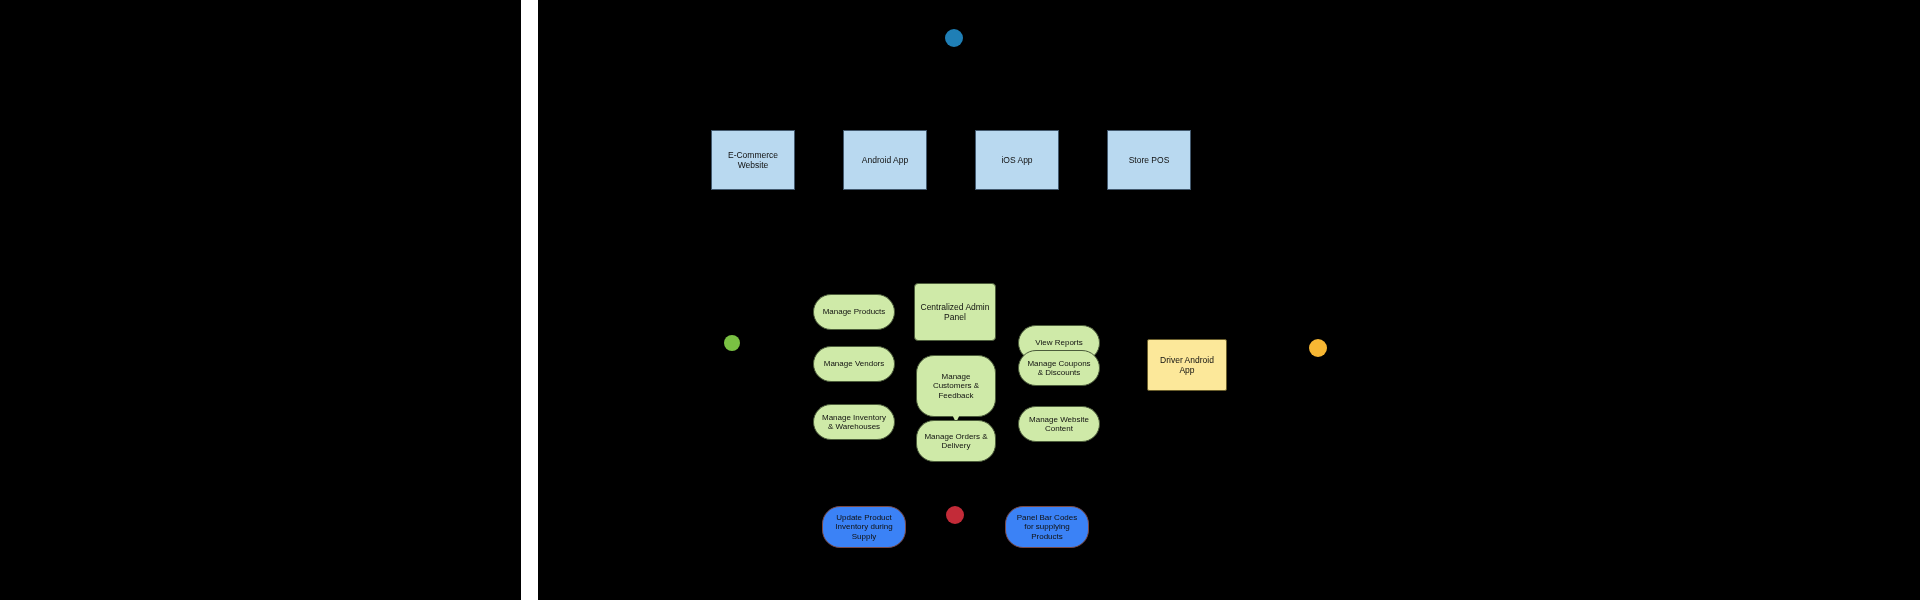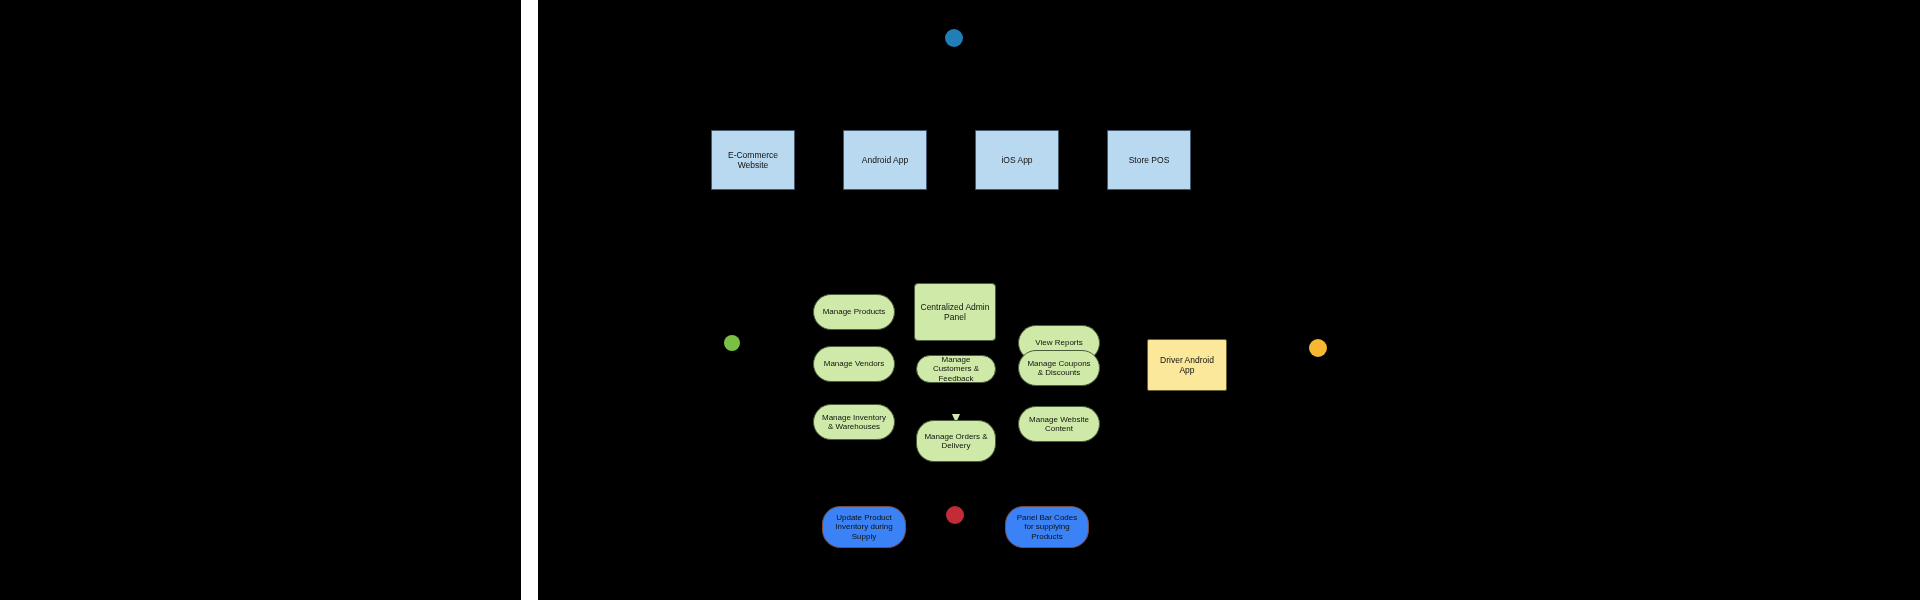--- a/index.html
+++ b/index.html
@@ -122,21 +122,21 @@
   <div class="node rect-blue" style="left:1107px; top:130px; width:84px; height:60px;text-align:center;">Store POS</div>
 
   <div class="node rect-green" style="left:914px; top:283px; width:82px; height:58px;">Centralized Admin
 Panel</div>
 
   <div class="node pill-green" style="left:813px; top:294px; width:82px; height:36px;">Manage Products</div>
   <div class="node pill-green" style="left:813px; top:346px; width:82px; height:36px;">Manage Vendors</div>
   <div class="node pill-green" style="left:813px; top:404px; width:82px; height:36px;">Manage Inventory
 &amp; Warehouses</div>
 
-  <div class="node pill-green" style="left:916px; top:355px; width:80px; height:28px;">Manage
+  <div class="node pill-green" style="left:916px; top:355px; width:80px; height:62px;">Manage
 Customers &amp;
 Feedback</div>
 
   <div class="notch" style="left:952px; top:414px;"></div>
   <div class="node pill-green" style="left:916px; top:420px; width:80px; height:42px;">Manage Orders &amp;
 Delivery</div>
 
   <div class="node pill-green" style="left:1018px; top:294px; width:82px; height:36px;margin-top:31px;">View Reports</div>
   <div class="node pill-green" style="left:1018px; top:350px; width:82px; height:36px;">Manage Coupons
 &amp; Discounts</div>

